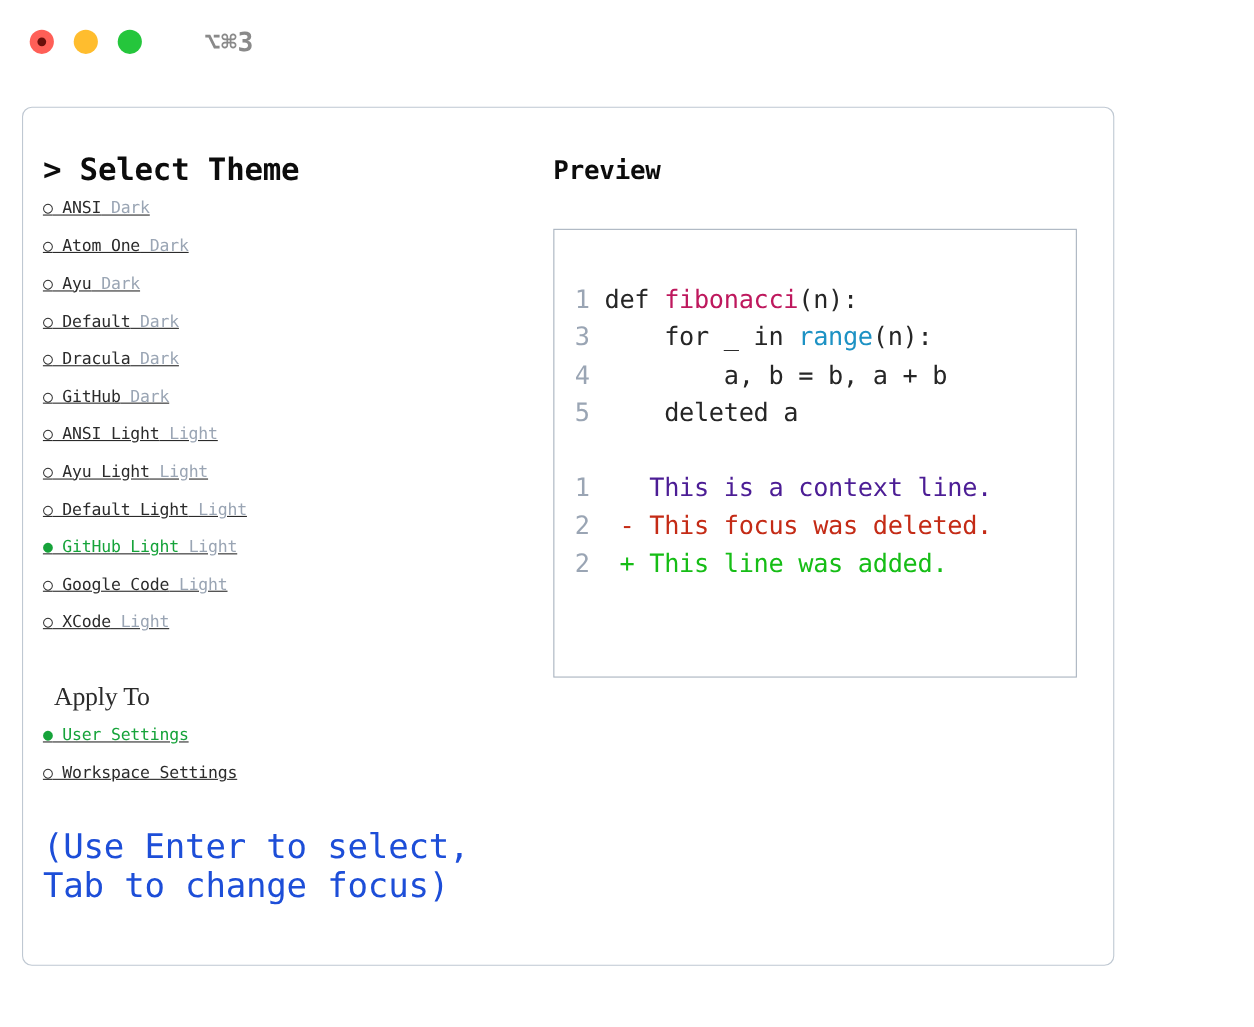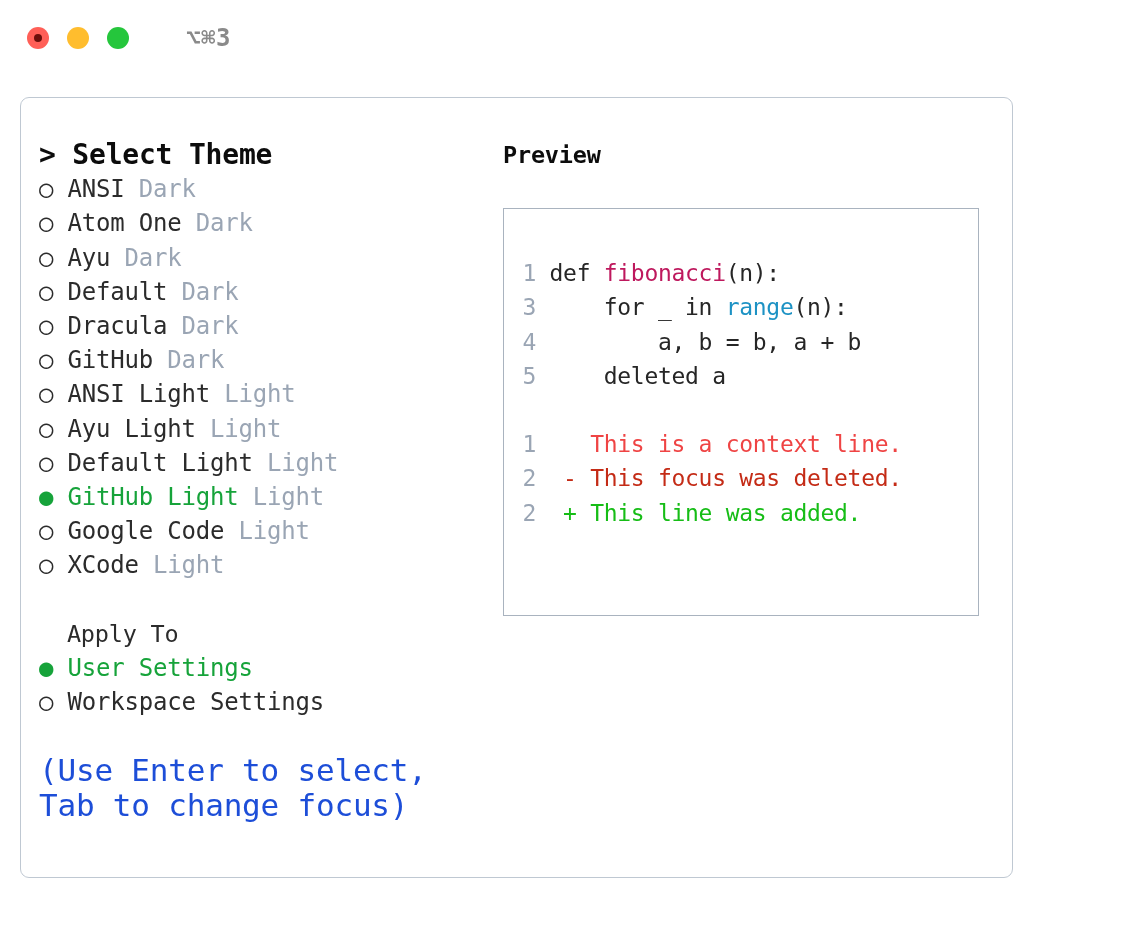--- a/index.html
+++ b/index.html
@@ -101,45 +101,47 @@
   }
   .section-head {
     font-size: 28px;
     font-weight: 700;
     color: #0c0c0c;
     line-height: 34.2px;
     white-space: pre;
     letter-spacing: -0.2px;
   }
   .row {
-    font-size: 24px;
+    font-size: 15px;
     line-height: 34.2px;
     color: #2b2b2b;
     white-space: pre;
     letter-spacing: -0.2px;
     display: block;
+    text-decoration: underline;
   }
   .marker { color: #2b2b2b; }
   .row.selected .marker,
   .row.selected .row-label { color: #16a33a; }
   .row-label { color: #2b2b2b; }
   .tag {
     color: #9aa5b4;
   }
   .spacer-row {
     height: 34.2px;
     line-height: 34.2px;
     font-size: 23.5px;
   }
   #apply-head {
     font-size: 23.5px;
     line-height: 34.2px;
     color: #2b2b2b;
     white-space: pre;
     letter-spacing: -0.2px;
+    font-family: Liberation Serif, serif;
   }
   #hint {
     margin-top: 34px;
     font-size: 31px;
     line-height: 34.2px;
     color: #1d4ed8;
     letter-spacing: -0.2px;
     width: 410px;
   }
 
@@ -176,21 +178,21 @@
     color: #9aa5b4;
     display: inline-block;
     width: 14px;
     text-align: right;
   }
   .blank-line { height: 34.2px; }
   .k-def    { color: #262626; }
   .k-fn     { color: #be185d; }
   .k-num    { color: #0f7d7d; }
   .k-builtin{ color: #1d92c4; }
-  .d-ctx    { color: #ef4444; }
+  .d-ctx    { color: #4c1d95; }
   .d-del    { color: #c42b16; }
   .d-add    { color: #16bd16; }
 </style>
 </head>
 <body>
 
 <div id="window">
 
   <div id="titlebar">
     <div class="lights">

